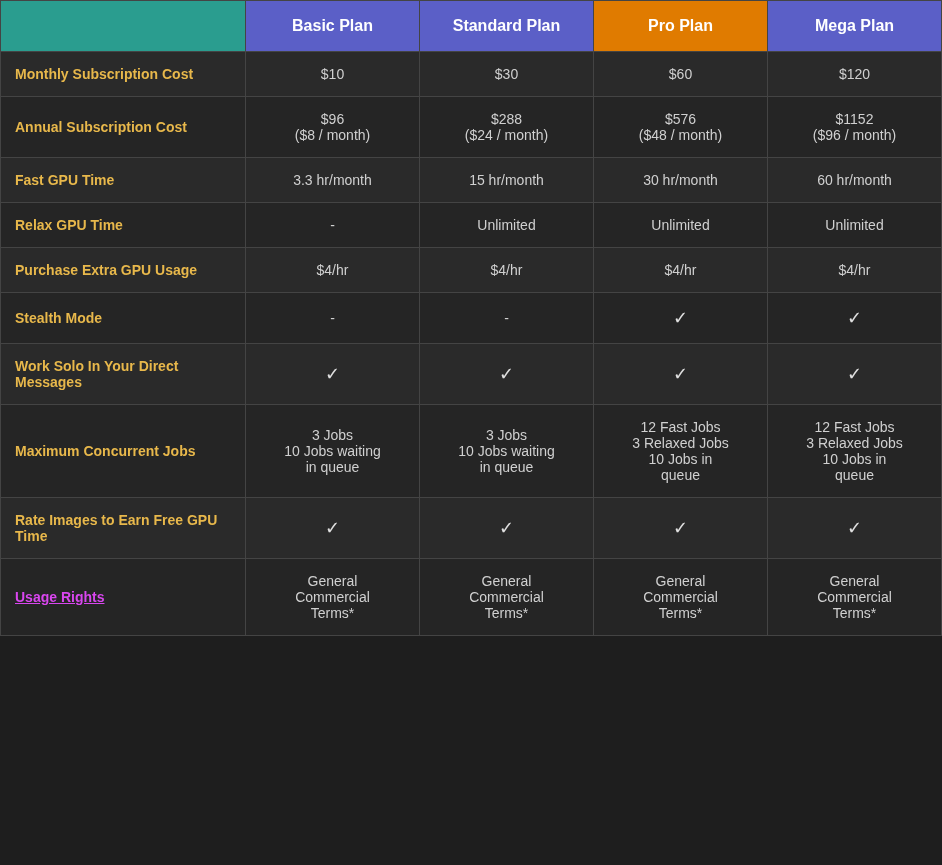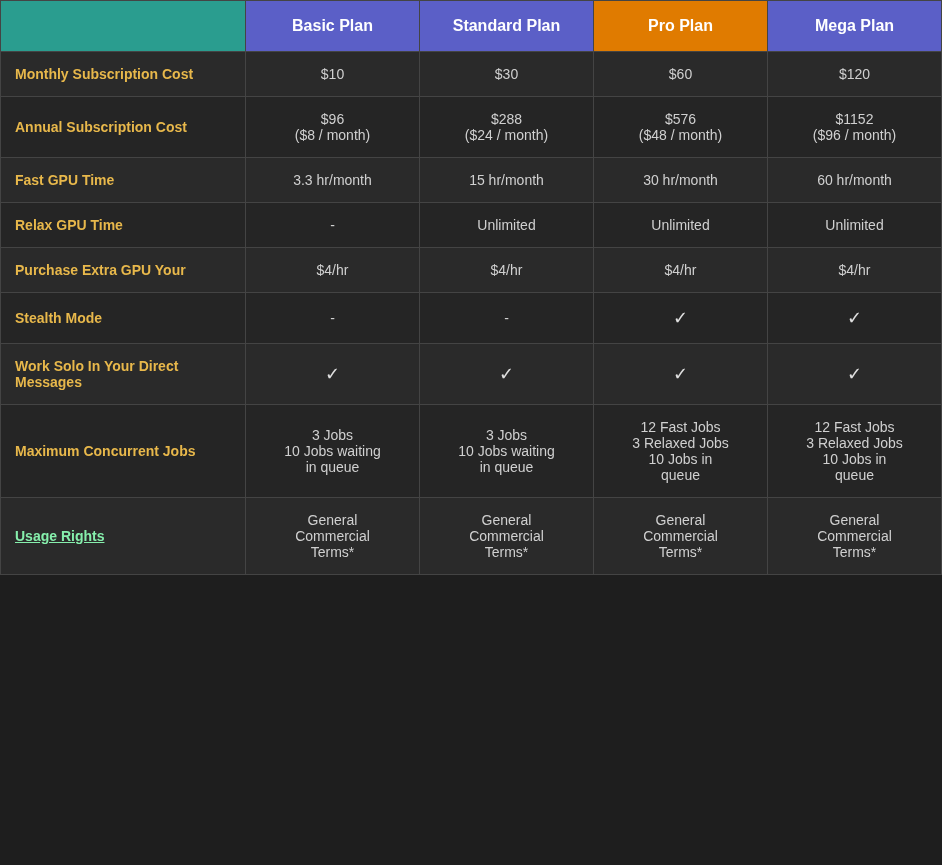--- a/index.html
+++ b/index.html
@@ -63,21 +63,21 @@
       background: #252525;
     }
     tbody tr:nth-child(even) td.feature-label {
       background: #252525;
     }
     .checkmark {
       font-size: 18px;
       color: #e0e0e0;
     }
     .usage-link {
-      color: #86efac;
+      color: #d946ef;
       text-decoration: underline;
       cursor: pointer;
       font-weight: bold;
     }
   </style>
 </head>
 <body>
 
 <div class="table-wrapper">
   <table>
@@ -113,21 +113,21 @@
           <td>60 hr/month</td>
         </tr>
         <tr>
           <td class="feature-label">Relax GPU Time</td>
           <td>-</td>
           <td>Unlimited</td>
           <td>Unlimited</td>
           <td>Unlimited</td>
         </tr>
         <tr>
-          <td class="feature-label">Purchase Extra GPU Your</td>
+          <td class="feature-label">Purchase Extra GPU Usage</td>
           <td>$4/hr</td>
           <td>$4/hr</td>
           <td>$4/hr</td>
           <td>$4/hr</td>
         </tr>
         <tr>
           <td class="feature-label">Stealth Mode</td>
           <td>-</td>
           <td>-</td>
           <td><span class="checkmark">✓</span></td>
@@ -141,20 +141,27 @@
           <td><span class="checkmark">✓</span></td>
         </tr>
         <tr>
           <td class="feature-label">Maximum Concurrent Jobs</td>
           <td>3 Jobs<br>10 Jobs waiting<br>in queue</td>
           <td>3 Jobs<br>10 Jobs waiting<br>in queue</td>
           <td>12 Fast Jobs<br>3 Relaxed Jobs<br>10 Jobs in<br>queue</td>
           <td>12 Fast Jobs<br>3 Relaxed Jobs<br>10 Jobs in<br>queue</td>
         </tr>
         <tr>
+          <td class="feature-label">Rate Images to Earn Free GPU Time</td>
+          <td><span class="checkmark">✓</span></td>
+          <td><span class="checkmark">✓</span></td>
+          <td><span class="checkmark">✓</span></td>
+          <td><span class="checkmark">✓</span></td>
+        </tr>
+        <tr>
           <td class="feature-label"><a class="usage-link">Usage Rights</a></td>
           <td>General<br>Commercial<br>Terms*</td>
           <td>General<br>Commercial<br>Terms*</td>
           <td>General<br>Commercial<br>Terms*</td>
           <td>General<br>Commercial<br>Terms*</td>
         </tr>
       </tbody>
   </table>
 </div>
 

